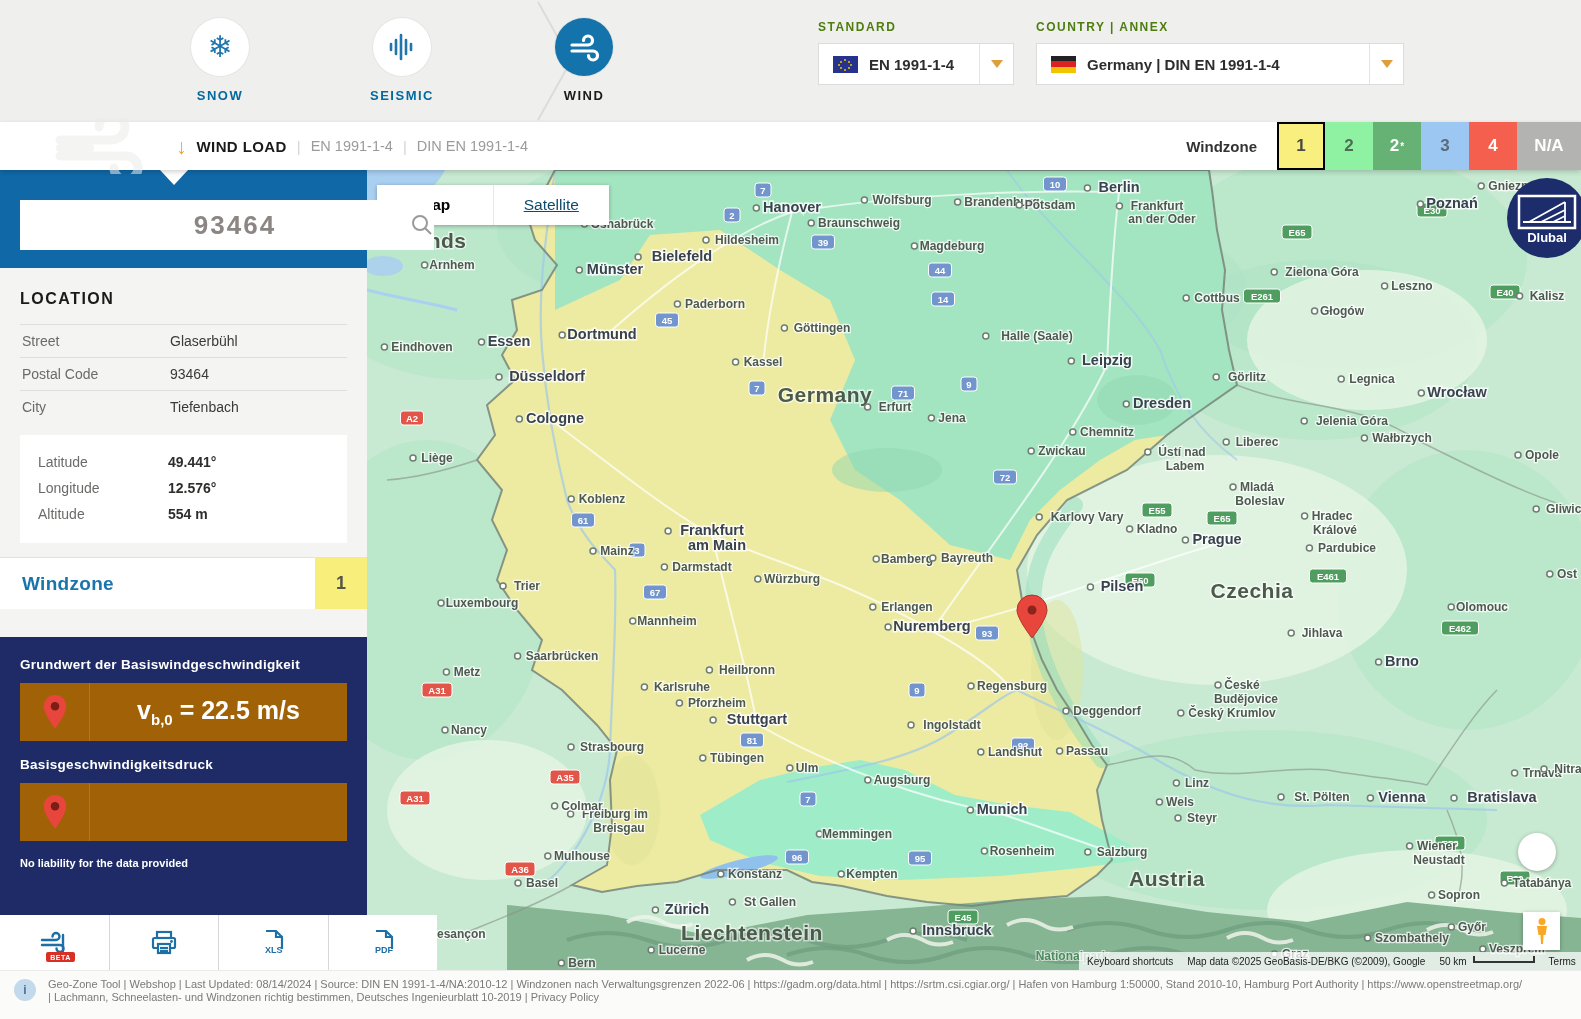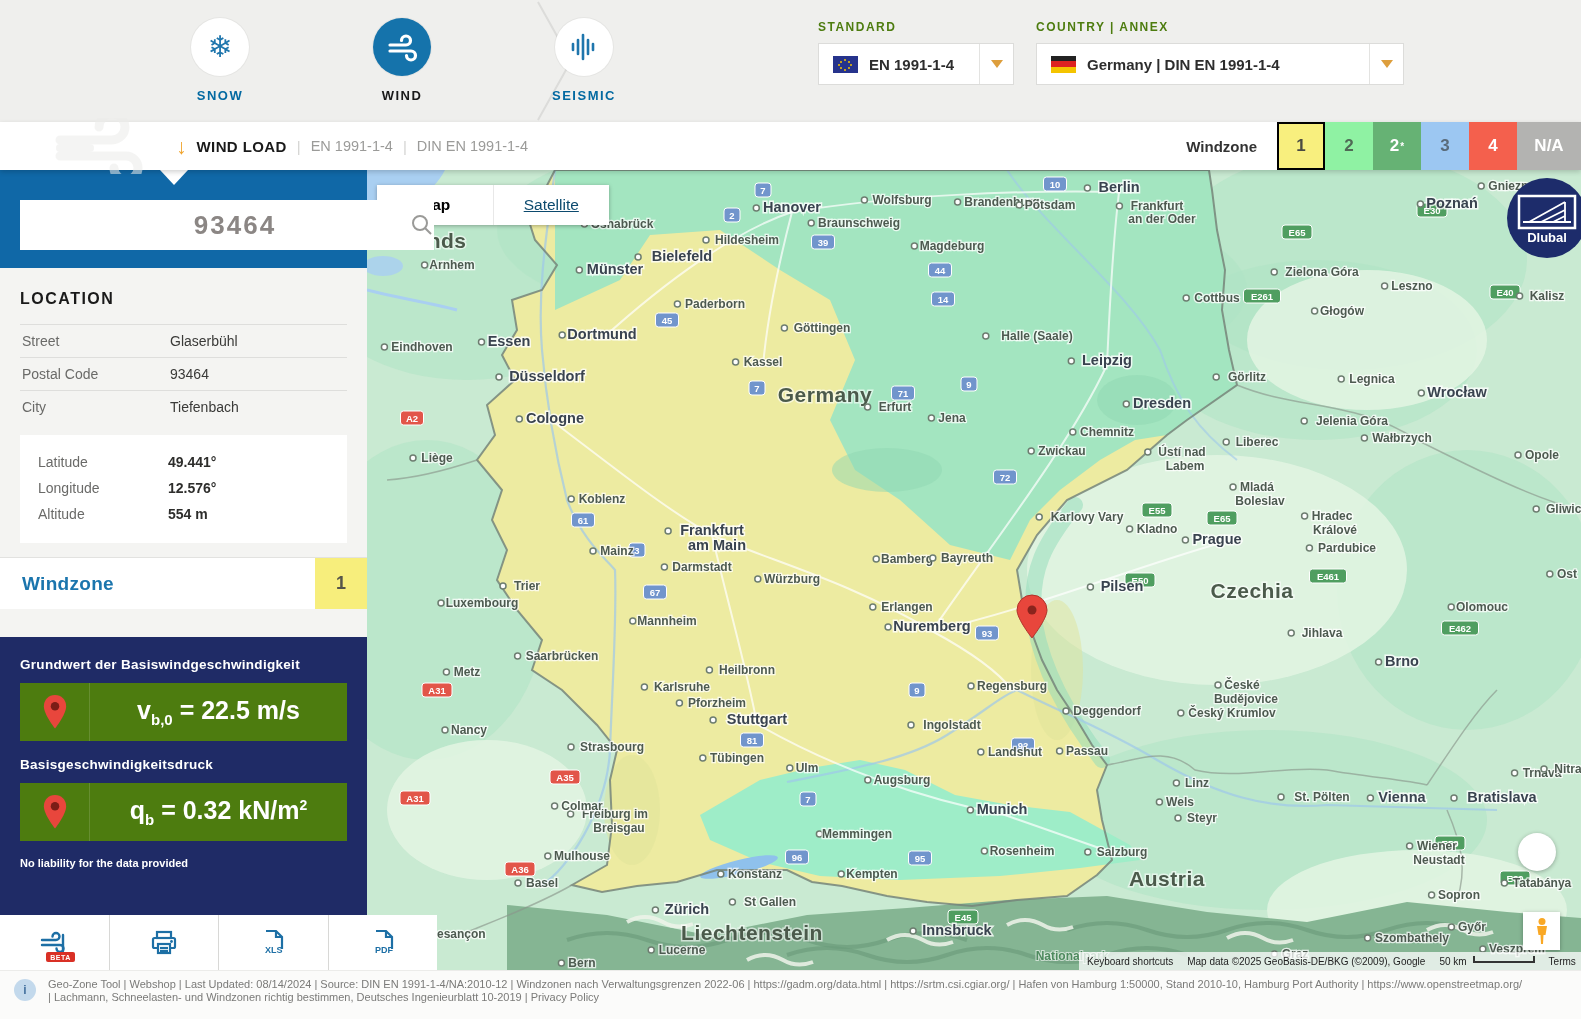--- a/index.html
+++ b/index.html
@@ -71,21 +71,21 @@
   .coord-row { display:flex; font-size:14px; padding:5px 0; }
   .coord-row .l { width:130px; color:#6a6a68; }
   .coord-row .v { color:#2e2e2c; font-weight:bold; }
   .wz-row { margin-top:14px; background:#fff; border-top:1px solid #e2e2e0; height:52px; display:flex; align-items:stretch; }
   .wz-row-label { flex:1; display:flex; align-items:center; padding-left:22px; color:#1b75ad;
                   font-size:19px; font-weight:bold; letter-spacing:.3px; }
   .wz-row-val { width:52px; background:#f7ee7c; display:flex; align-items:center; justify-content:center;
                 font-size:18px; font-weight:bold; color:#55554a; }
   .navy { margin-top:28px; height:287px; background:#1f2b66; padding:20px 20px 0 20px; }
   .navy-title { color:#fff; font-size:13.5px; font-weight:bold; letter-spacing:.3px; margin-bottom:11px; }
-  .res-card { background:#4d7c0f; height:58px; display:flex; align-items:center; margin-bottom:16px; }
+  .res-card { background:#a16207; height:58px; display:flex; align-items:center; margin-bottom:16px; }
   .res-pin { width:70px; align-self:stretch; display:flex; align-items:center; justify-content:center;
              border-right:1px solid rgba(255,255,255,.14); }
   .res-val { flex:1; text-align:center; color:#fff; font-size:25px; font-weight:bold; }
   .res-val sub { font-size:15px; } .res-val sup { font-size:14px; }
   .disclaimer { color:#fff; font-size:11px; font-weight:bold; margin-top:11px; }
   .side-toolbar { position:absolute; left:0; bottom:0; width:437px; height:55px; background:#fff; display:flex; }
   .tb-cell { flex:1; border-right:1px solid #d8d8d6; display:flex; align-items:center; justify-content:center; cursor:pointer; position:relative;}
   .tb-cell:last-child { border-right:none; }
   .beta-badge { position:absolute; left:50%; margin-left:-8px; bottom:8px; background:#d93025; color:#fff;
                 font-size:7px; font-weight:bold; padding:1.5px 4px; border-radius:2px; letter-spacing:.5px;}
@@ -140,43 +140,43 @@
       <polyline points="538,2 571,61 538,120" fill="none" stroke="#dcdcda" stroke-width="2"></polyline>
     </svg>
     <div class="nav">
       <div class="nav-item">
         <div class="nav-circle">
             <span class="snowflake">❄</span>
           </div>
         <div class="nav-label">SNOW</div>
       </div>
       <div class="nav-item">
-        <div class="nav-circle active">
-          <svg width="34" height="34" viewBox="0 0 34 34">
-            <g fill="none" stroke="#fff" stroke-width="3.2" stroke-linecap="round">
-              <path d="M5 15 h16 a4.5 4.5 0 1 0 -4.5 -4.5"></path>
-              <path d="M5 21 h21 a4.5 4.5 0 1 1 -4.5 4.5"></path>
-            </g>
-          </svg>
-        </div>
-        <div class="nav-label active">WIND</div>
-      </div>
-      <div class="nav-item">
         <div class="nav-circle">
           <svg width="34" height="34" viewBox="0 0 34 34">
             <g stroke="#1f76ad" stroke-width="2.6" stroke-linecap="round">
               <line x1="6" y1="14" x2="6" y2="20"></line>
                 <line x1="11" y1="10" x2="11" y2="24"></line>
               <line x1="16" y1="5" x2="16" y2="29"></line>
                 <line x1="21" y1="10" x2="21" y2="24"></line>
               <line x1="26" y1="14" x2="26" y2="20"></line>
             </g>
           </svg>
         </div>
         <div class="nav-label">SEISMIC</div>
+      </div>
+      <div class="nav-item">
+        <div class="nav-circle active">
+          <svg width="34" height="34" viewBox="0 0 34 34">
+            <g fill="none" stroke="#fff" stroke-width="3.2" stroke-linecap="round">
+              <path d="M5 15 h16 a4.5 4.5 0 1 0 -4.5 -4.5"></path>
+              <path d="M5 21 h21 a4.5 4.5 0 1 1 -4.5 4.5"></path>
+            </g>
+          </svg>
+        </div>
+        <div class="nav-label active">WIND</div>
       </div>
     </div>
     <div class="hdr-right">
       <div class="dd-group">
         <div class="dd-label">STANDARD</div>
         <div class="dd-box std">
           <div class="flag flag-eu">
             <i style="left:11px;top:3px"></i>
               <i style="left:15px;top:5px"></i>
               <i style="left:17px;top:8px"></i>
@@ -297,23 +297,20 @@
           <span>v</span><sub>b,0</sub><span> = 22.5 m/s</span><sup></sup>
         </div>
       </div>
       <div class="navy-title">Basisgeschwindigkeitsdruck</div>
       <div class="res-card">
         <div class="res-pin">
           <svg width="26" height="36" viewBox="0 0 24 34">
             <path d="M12 1 C6 1 1.5 5.5 1.5 11.5 c0 8 10.5 21 10.5 21 s10.5-13 10.5-21 C22.5 5.5 18 1 12 1 z" fill="#e8463c"></path>
             <circle cx="12" cy="11.5" r="4" fill="#7c1d16"></circle>
           </svg>
-        </div>
-        <div class="res-val">
-          <span>q</span><sub>b</sub><span> = 0.32 kN/m</span><sup>2</sup>
         </div>
       </div>
       <div class="disclaimer">No liability for the data provided</div>
     </div>
     <div class="side-toolbar">
       <div class="tb-cell">
         <svg width="30" height="26" viewBox="0 0 30 26">
           <g fill="none" stroke="#1d6fa5" stroke-width="2.4" stroke-linecap="round">
             <path d="M3 10 h14 a3.5 3.5 0 1 0 -3.5 -3.5"></path>
             <path d="M3 15 h18 a3.5 3.5 0 1 1 -3.5 3.5"></path>

